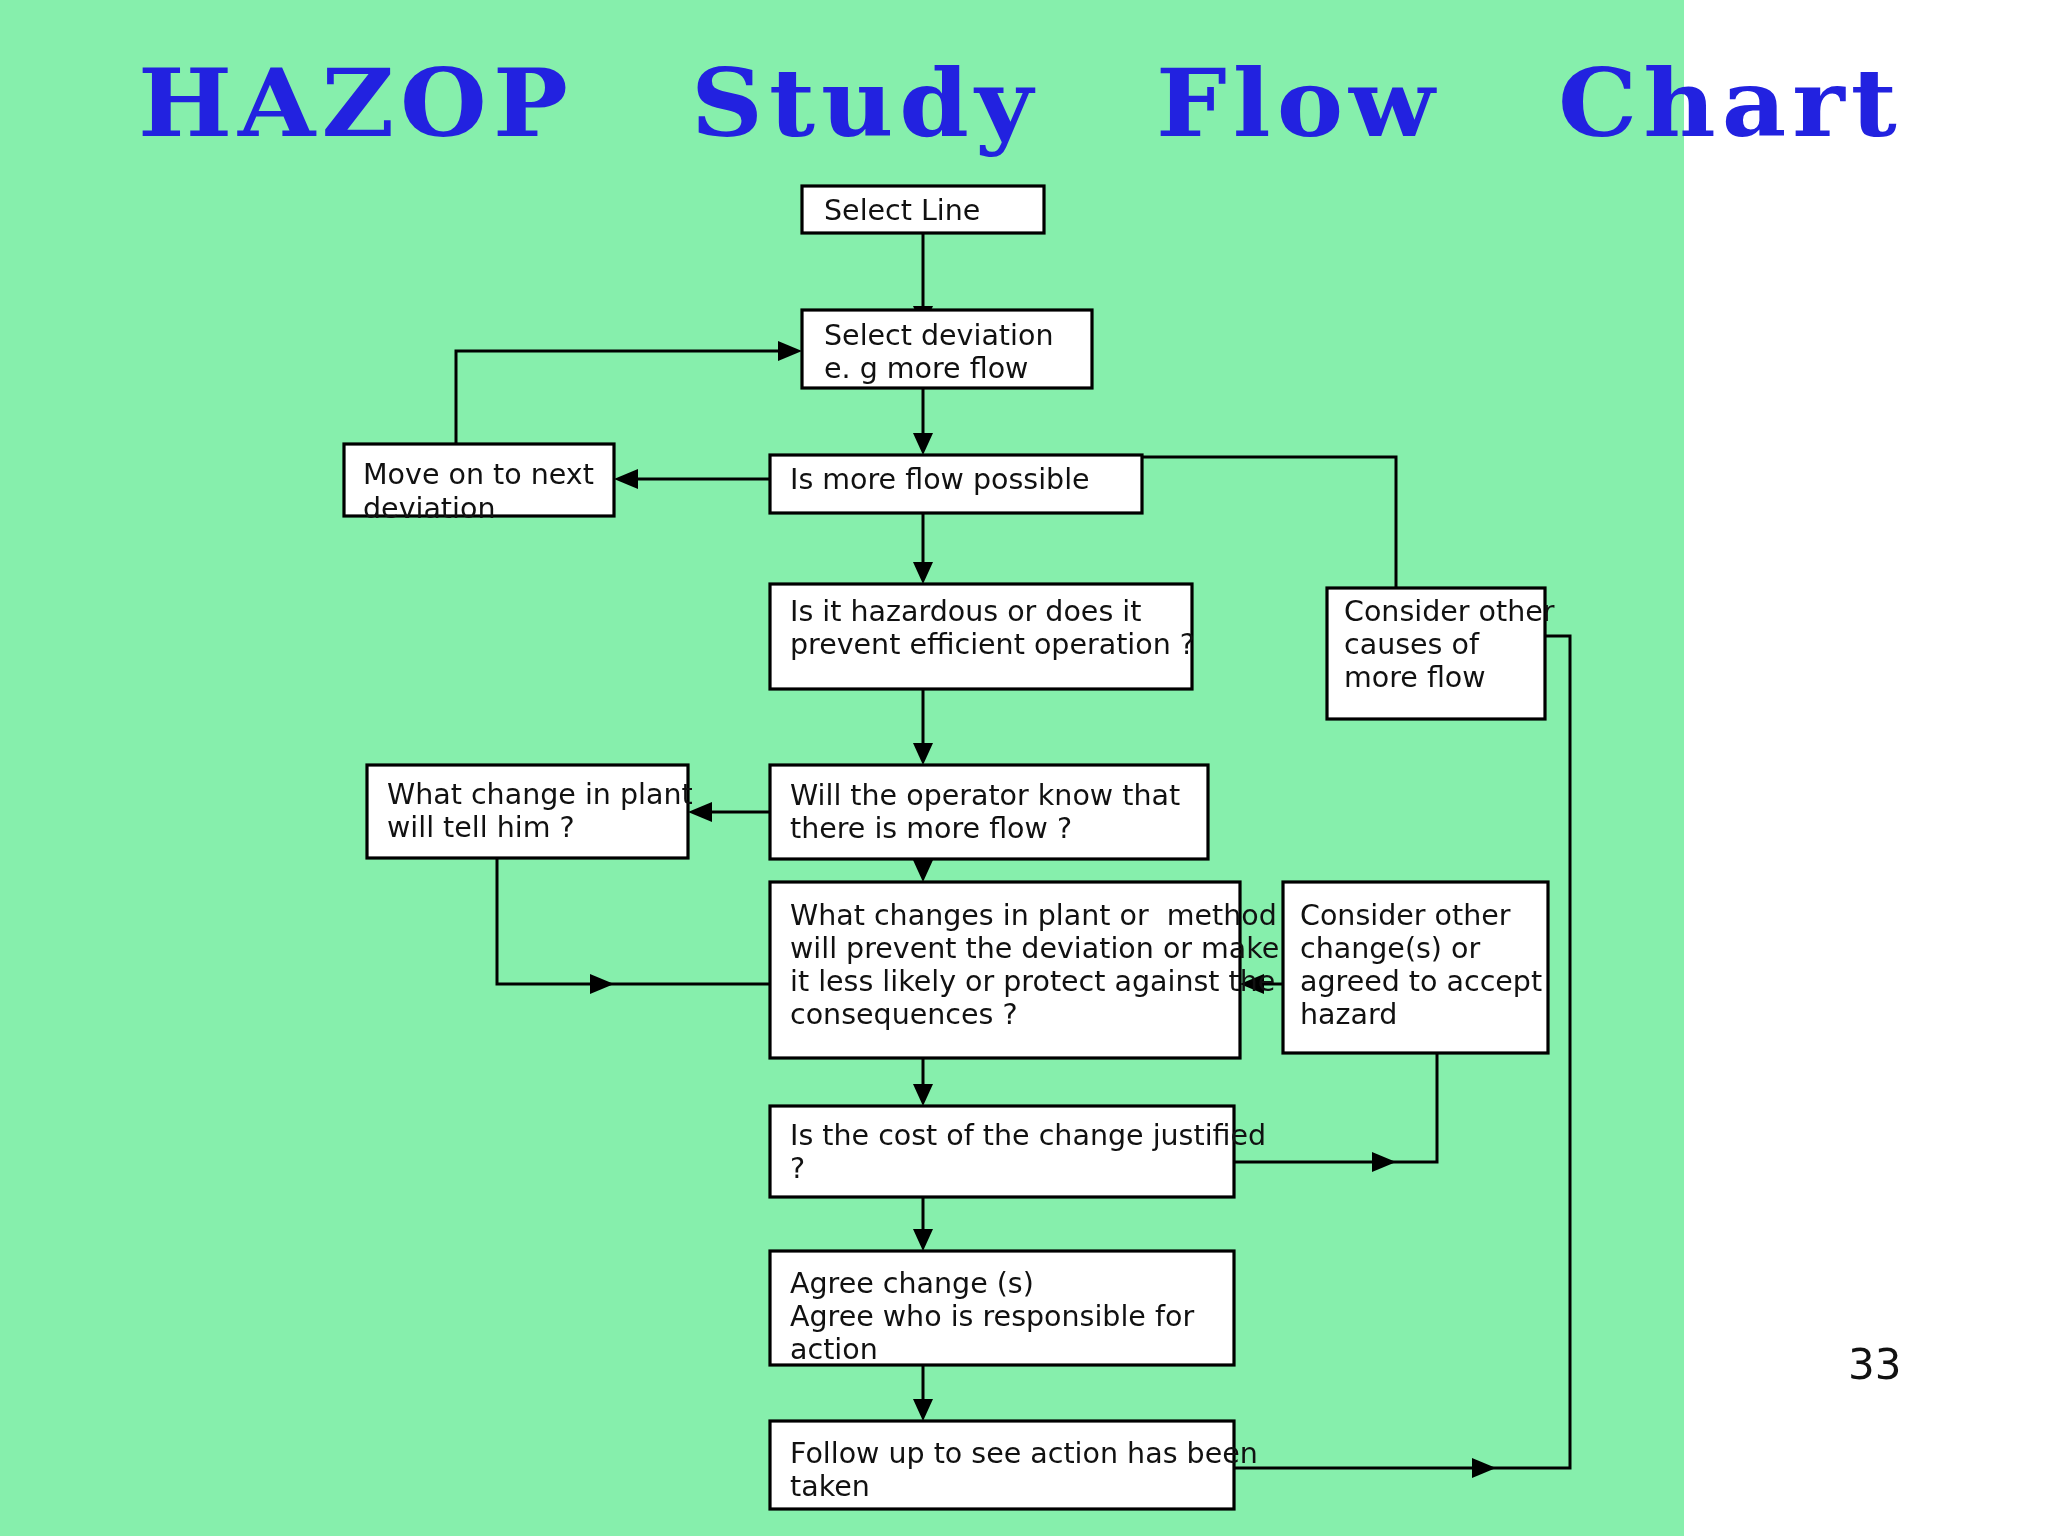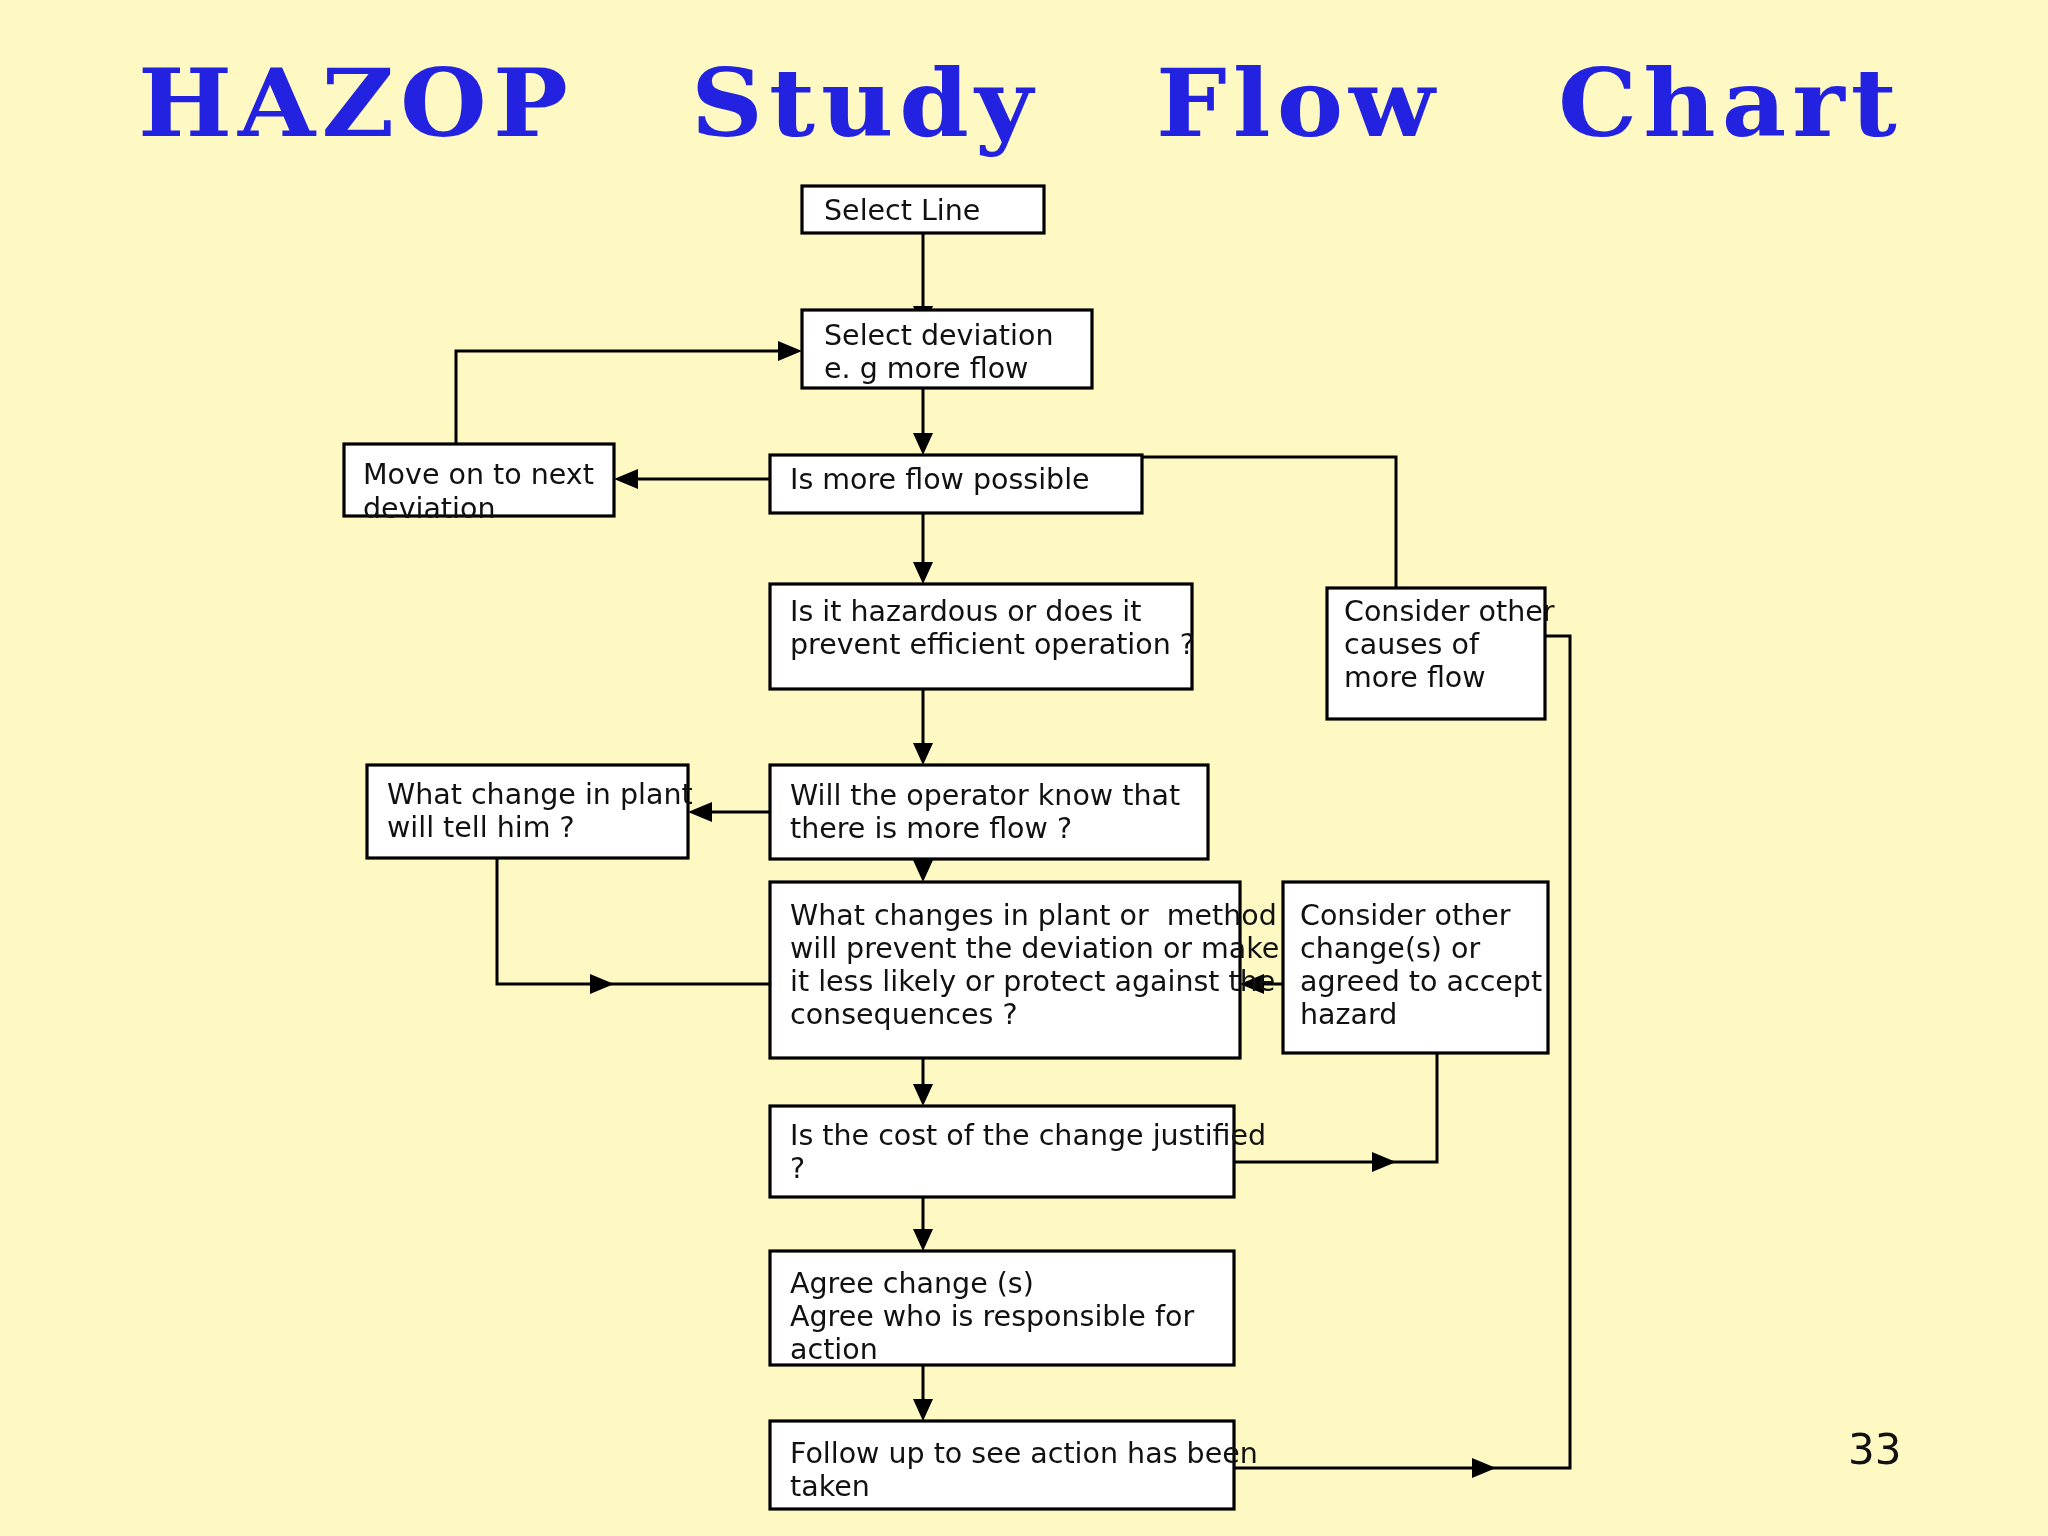--- a/index.html
+++ b/index.html
@@ -10,43 +10,43 @@
   body {
     width: 2048px;
     height: 1536px;
     overflow: hidden;
     font-family: "DejaVu Sans", "Liberation Sans", sans-serif;
     position: relative;
   }
   #slide {
     position: absolute;
     left: 0; top: 0;
-    width: 2048px;
+    width: 1684px;
     height: 1536px;
-    background: #fef9c3;
+    background: #86efac;
   }
   #title {
     position: absolute;
     left: 138px;
     top: 56px;
     font-family: "DejaVu Serif", "Liberation Serif", serif;
     font-weight: bold;
     font-size: 94px;
     line-height: 1.0;
     color: #2222e0;
     letter-spacing: 0.06em;
     word-spacing: 0.18em;
     transform: scaleX(1.06);
     transform-origin: left top;
     white-space: pre;
   }
   #pagenum {
     position: absolute;
     left: 1848px;
-    top: 1425px;
+    top: 1340px;
     font-family: "DejaVu Sans", "Liberation Sans", sans-serif;
     font-size: 42px;
     color: #111111;
   }
   svg#flow {
     position: absolute;
     left: 0; top: 0;
     width: 2048px;
     height: 1536px;
   }

